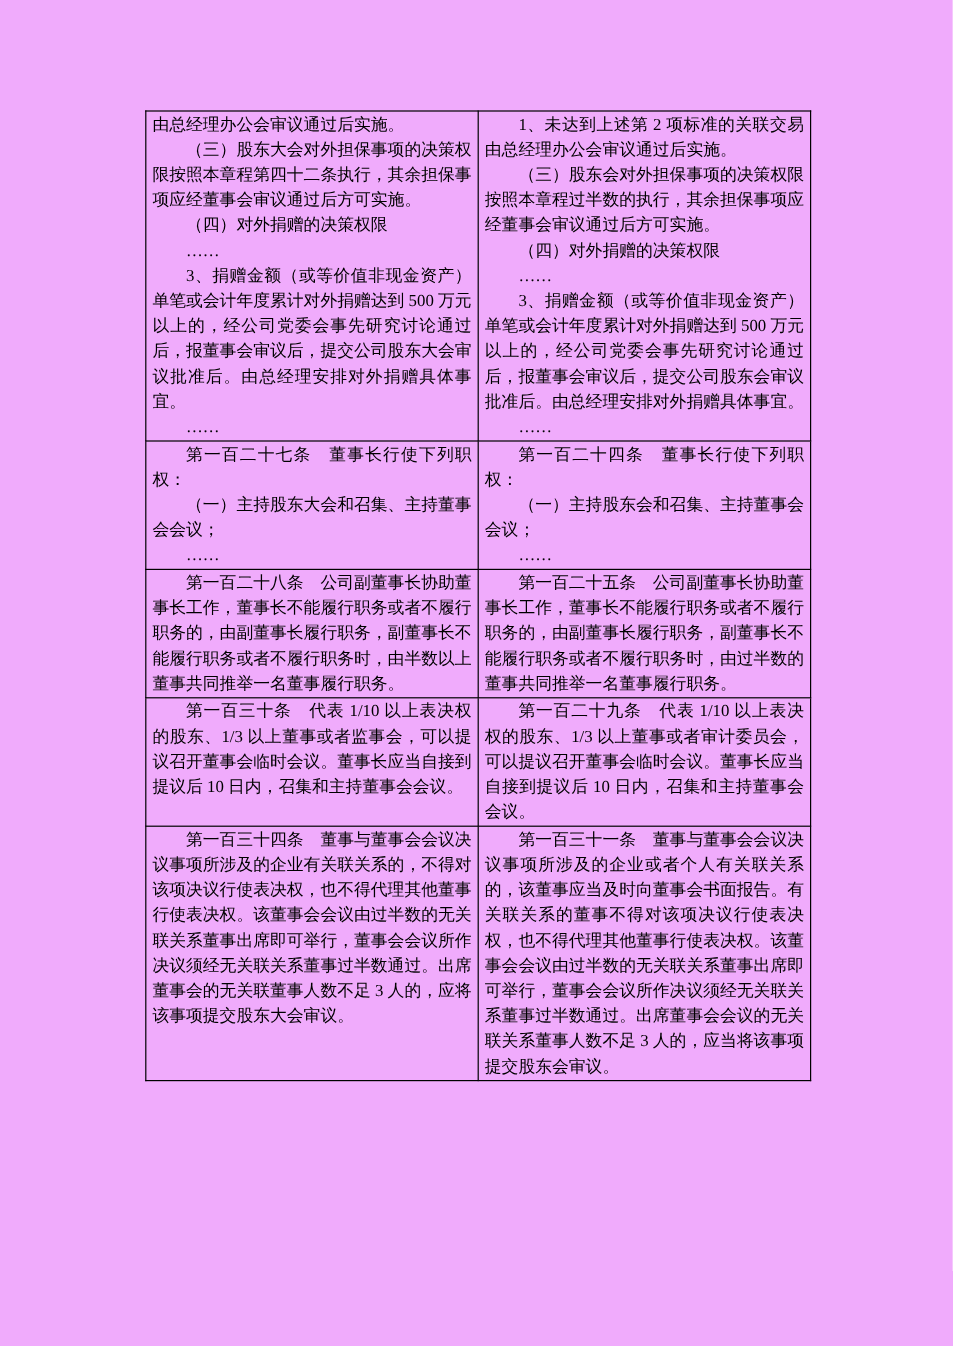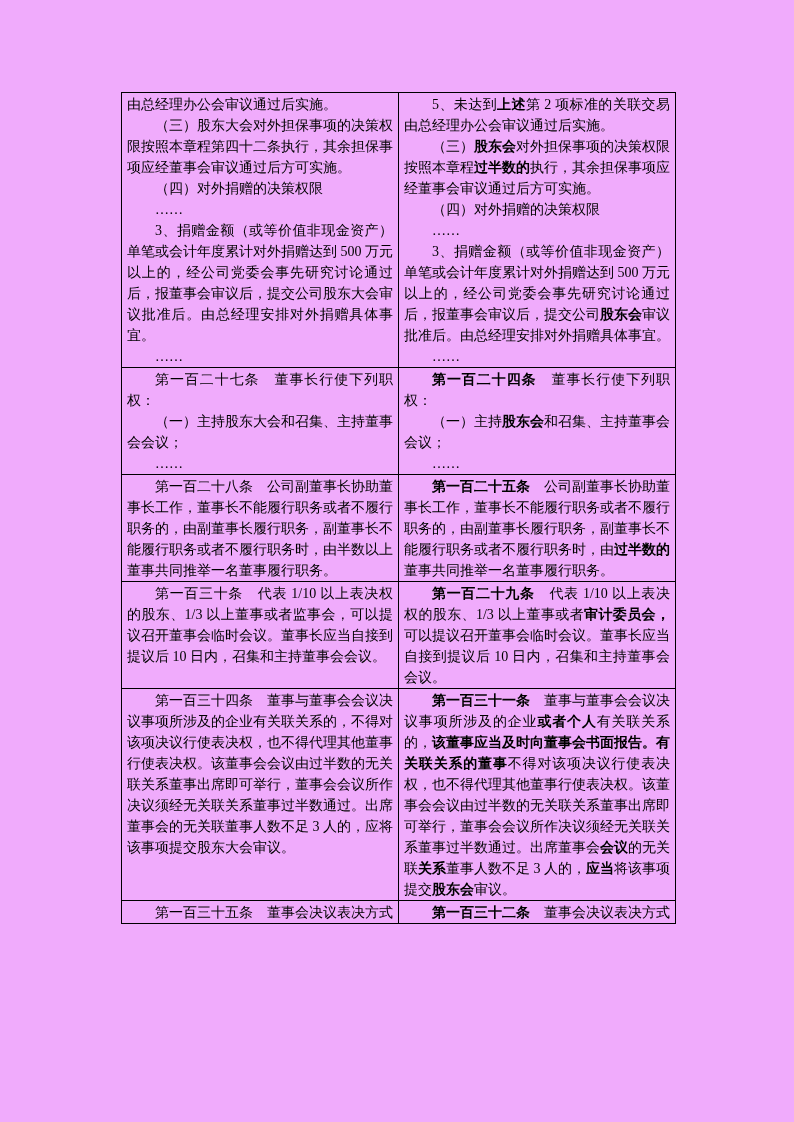--- a/index.html
+++ b/index.html
@@ -32,21 +32,21 @@
     line-height: 21px;
     color: #000000;
   }
   table.cmp p {
     margin: 0;
     text-align: justify;
   }
   table.cmp p.indent {
     text-indent: 2em;
   }
-  .run-b { font-weight: bold; }
+  .run-b { font-weight: normal; }
   .run-s { text-decoration: line-through; }
   .lastrow td { height: 21px; overflow: hidden; }
 </style>
 </head>
 <body>
 
 <div class="page">
   <table class="cmp">
     <colgroup>
       <col style="width:50%">
@@ -56,21 +56,21 @@
         <tr>
           <td>
             <p class=""><span>由总经理办公会审议通过后实施。</span></p>
             <p class="indent"><span>（三）股东大会对外担保事项的决策权限按照本章程第四十二条执行，其余担保事项应经董事会审议通过后方可实施。</span></p>
             <p class="indent"><span>（四）对外捐赠的决策权限</span></p>
             <p class="indent"><span>……</span></p>
             <p class="indent"><span>3、捐赠金额（或等价值非现金资产）单笔或会计年度累计对外捐赠达到 500 万元以上的，经公司党委会事先研究讨论通过后，报董事会审议后，提交公司股东大会审议批准后。由总经理安排对外捐赠具体事宜。</span></p>
             <p class="indent"><span>……</span></p>
           </td>
           <td>
-            <p class="indent"><span>5、未达到</span><span class="run-b">上述</span><span>第 2 项标准的关联交易由总经理办公会审议通过后实施。</span></p>
+            <p class="indent"><span>1、未达到</span><span class="run-b">上述</span><span>第 2 项标准的关联交易由总经理办公会审议通过后实施。</span></p>
             <p class="indent"><span>（三）</span><span class="run-b">股东会</span><span>对外担保事项的决策权限按照本章程</span><span class="run-b">过半数的</span><span>执行，其余担保事项应经董事会审议通过后方可实施。</span></p>
             <p class="indent"><span>（四）对外捐赠的决策权限</span></p>
             <p class="indent"><span>……</span></p>
             <p class="indent"><span>3、捐赠金额（或等价值非现金资产）单笔或会计年度累计对外捐赠达到 500 万元以上的，经公司党委会事先研究讨论通过后，报董事会审议后，提交公司</span><span class="run-b">股东会</span><span>审议批准后。由总经理安排对外捐赠具体事宜。</span></p>
             <p class="indent"><span>……</span></p>
           </td>
         </tr>
         <tr>
           <td>
             <p class="indent"><span>第一百二十七条　董事长行使下列职权：</span></p>
@@ -100,23 +100,15 @@
           </td>
         </tr>
         <tr>
           <td>
             <p class="indent"><span>第一百三十四条　董事与董事会会议决议事项所涉及的企业有关联关系的，不得对该项决议行使表决权，也不得代理其他董事行使表决权。该董事会会议由过半数的无关联关系董事出席即可举行，董事会会议所作决议须经无关联关系董事过半数通过。出席董事会的无关联董事人数不足 3 人的，应将该事项提交股东大会审议。</span></p>
           </td>
           <td>
             <p class="indent"><span class="run-b">第一百三十一条</span><span>　董事与董事会会议决议事项所涉及的企业</span><span class="run-b">或者个人</span><span>有关联关系的，</span><span class="run-b">该董事应当及时向董事会书面报告。有关联关系的董事</span><span>不得对该项决议行使表决权，也不得代理其他董事行使表决权。该董事会会议由过半数的无关联关系董事出席即可举行，董事会会议所作决议须经无关联关系董事过半数通过。出席董事会</span><span class="run-b">会议</span><span>的无关联</span><span class="run-b">关系</span><span>董事人数不足 3 人的，</span><span class="run-b">应当</span><span>将该事项提交</span><span class="run-b">股东会</span><span>审议。</span></p>
           </td>
         </tr>
-        <tr class="lastrow">
-          <td>
-            <p class="indent"><span>第一百三十五条　董事会决议表决方式</span></p>
-          </td>
-          <td>
-            <p class="indent"><span class="run-b">第一百三十二条</span><span>　董事会决议表决方式</span></p>
-          </td>
-        </tr>
       </tbody>
   </table>
 </div>
 
 </body></html>

